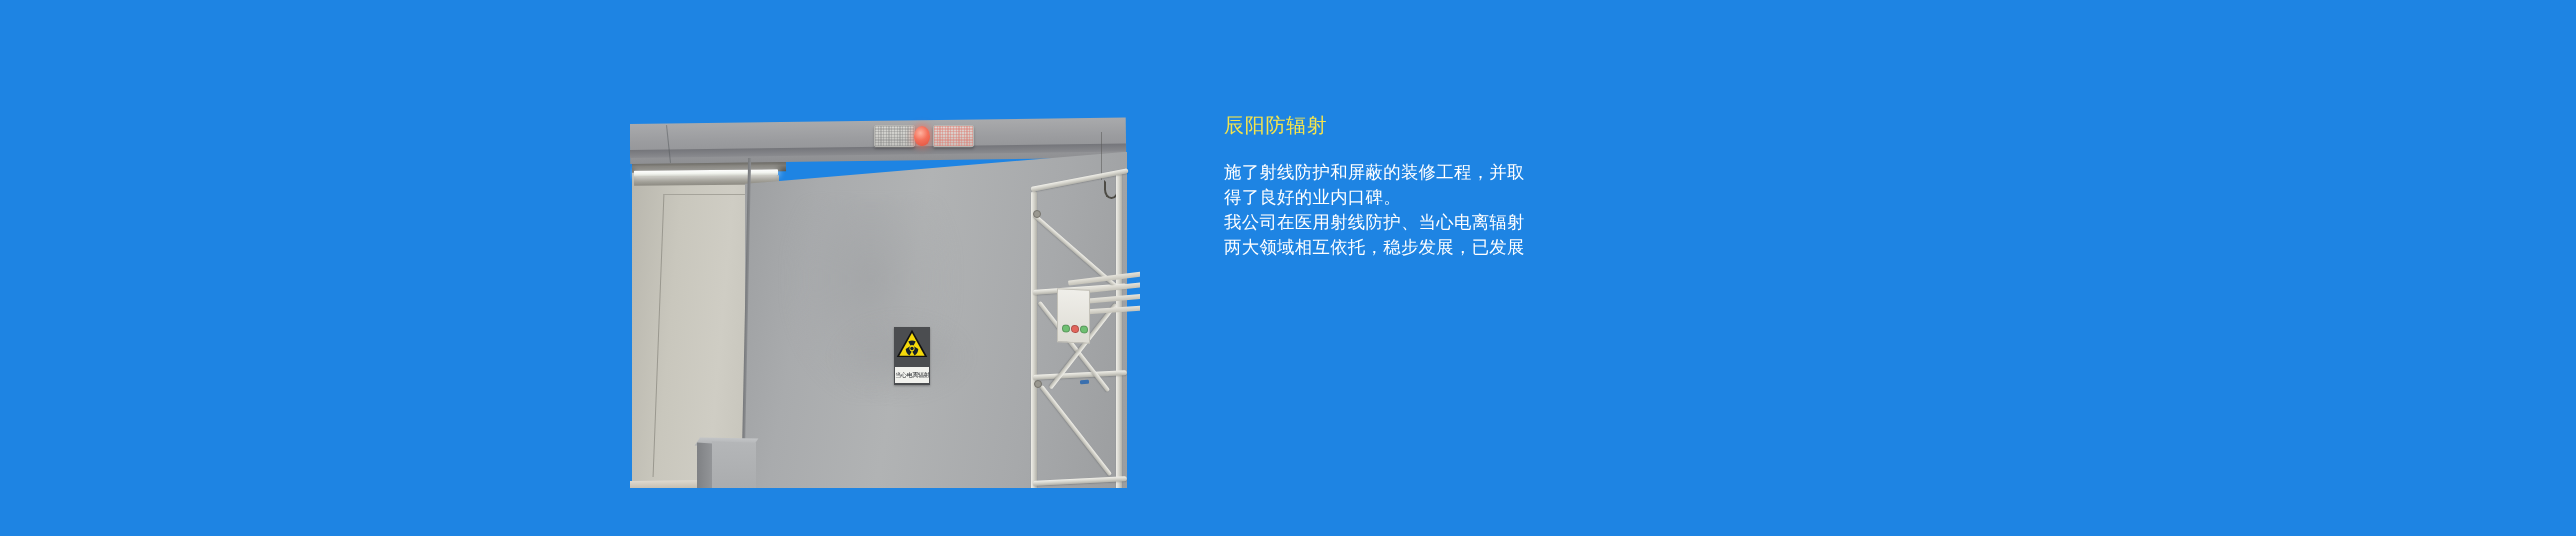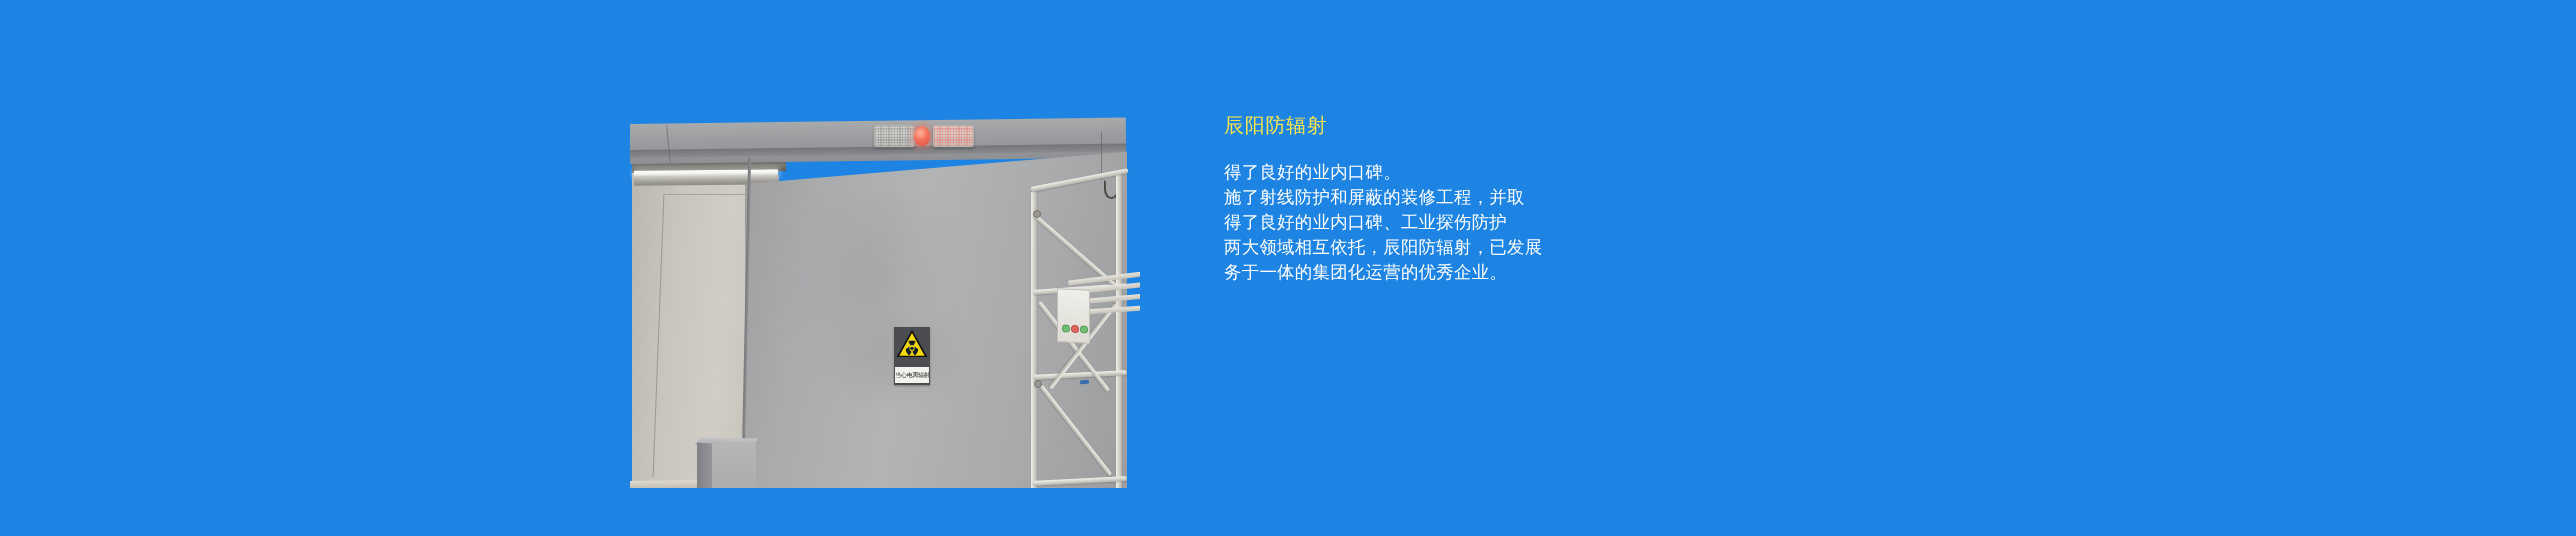--- a/index.html
+++ b/index.html
@@ -469,22 +469,21 @@
           <span class="ctrl-btn g2"></span>
         </div>
       </div>
 
     </div>
   </figure>
 
   <div id="text-block">
     <h1 id="brand-title">辰阳防辐射</h1>
     <ul id="desc">
+      <li>施了射线防护和屏蔽的装修工程，并取</li>
       <li>得了良好的业内口碑。</li>
-      <li>施了射线防护和屏蔽的装修工程，并取</li>
-      <li>得了良好的业内口碑、工业探伤防护</li>
-      <li>两大领域相互依托，辰阳防辐射，已发展</li>
-      <li>务于一体的集团化运营的优秀企业。</li>
+      <li>我公司在医用射线防护、当心电离辐射</li>
+      <li>两大领域相互依托，稳步发展，已发展</li>
     </ul>
   </div>
 
 </div>
 
 
 </body></html>

